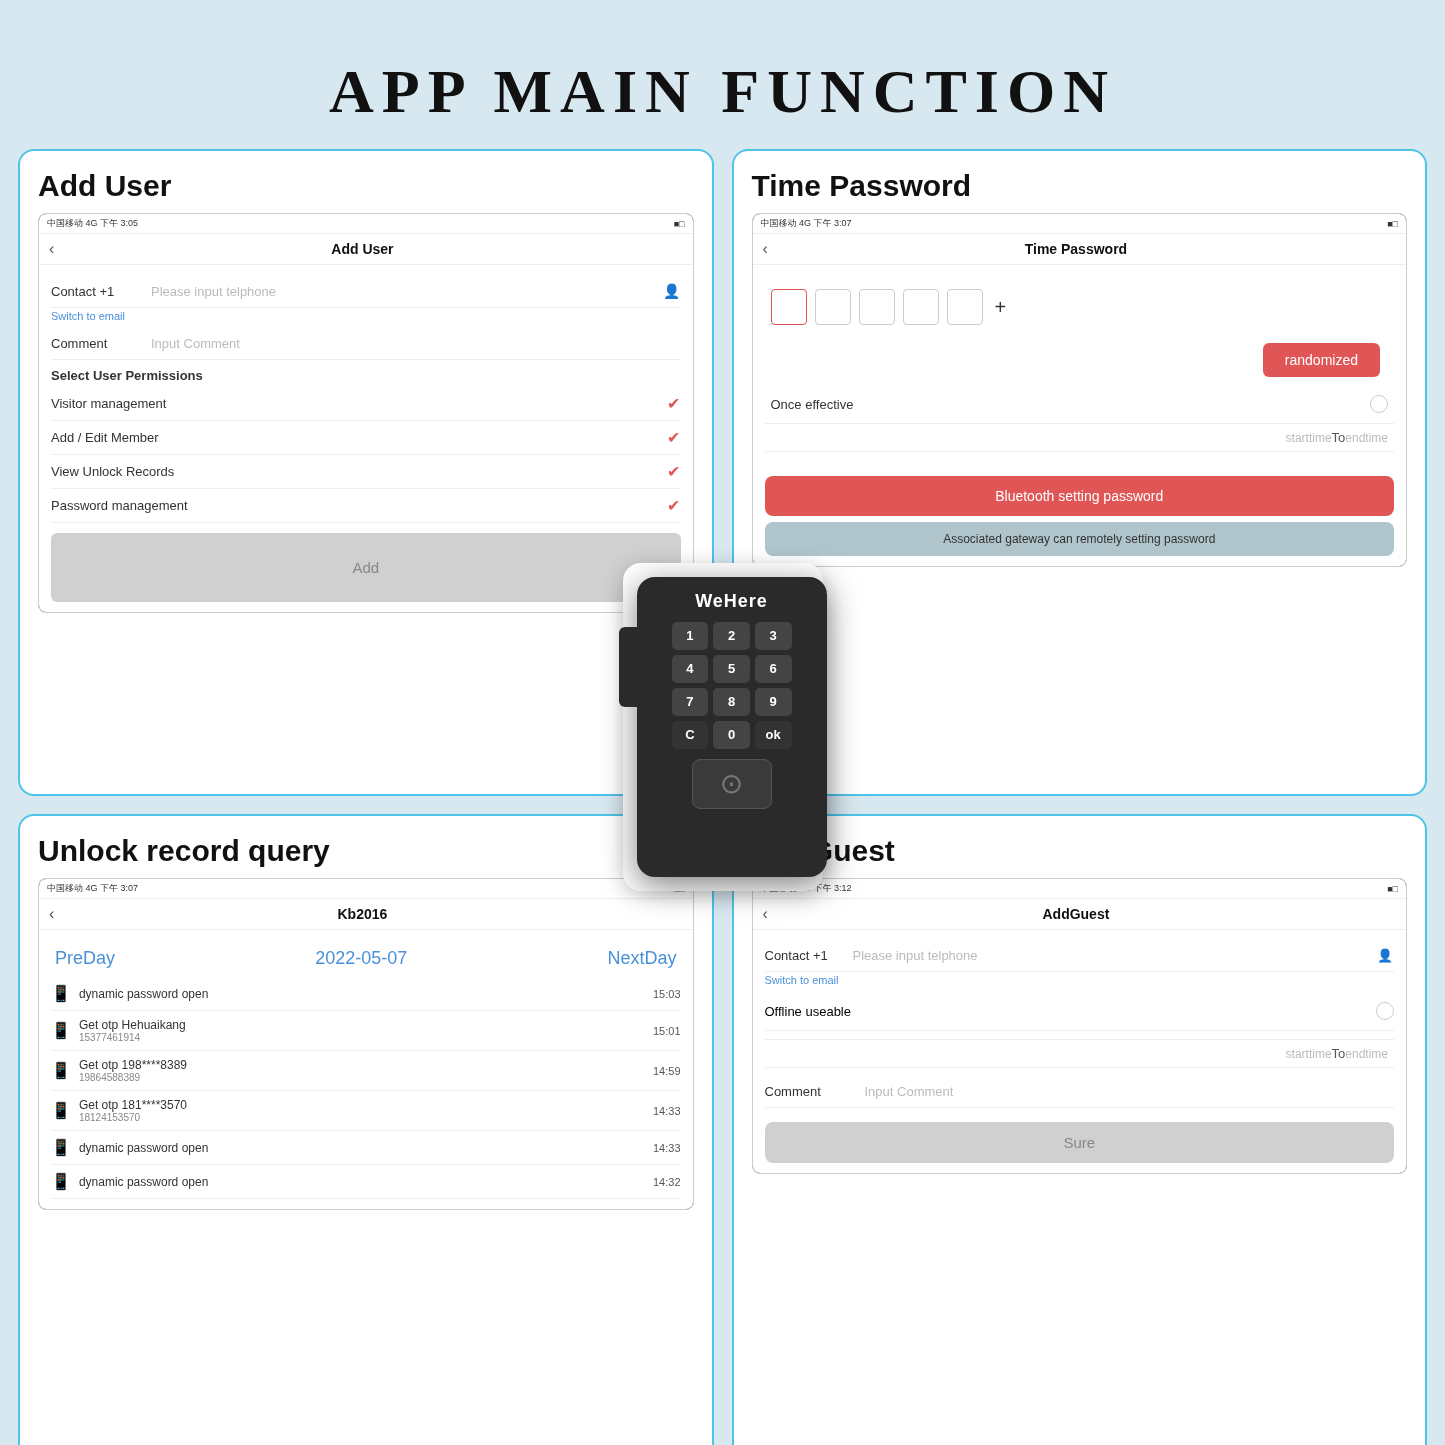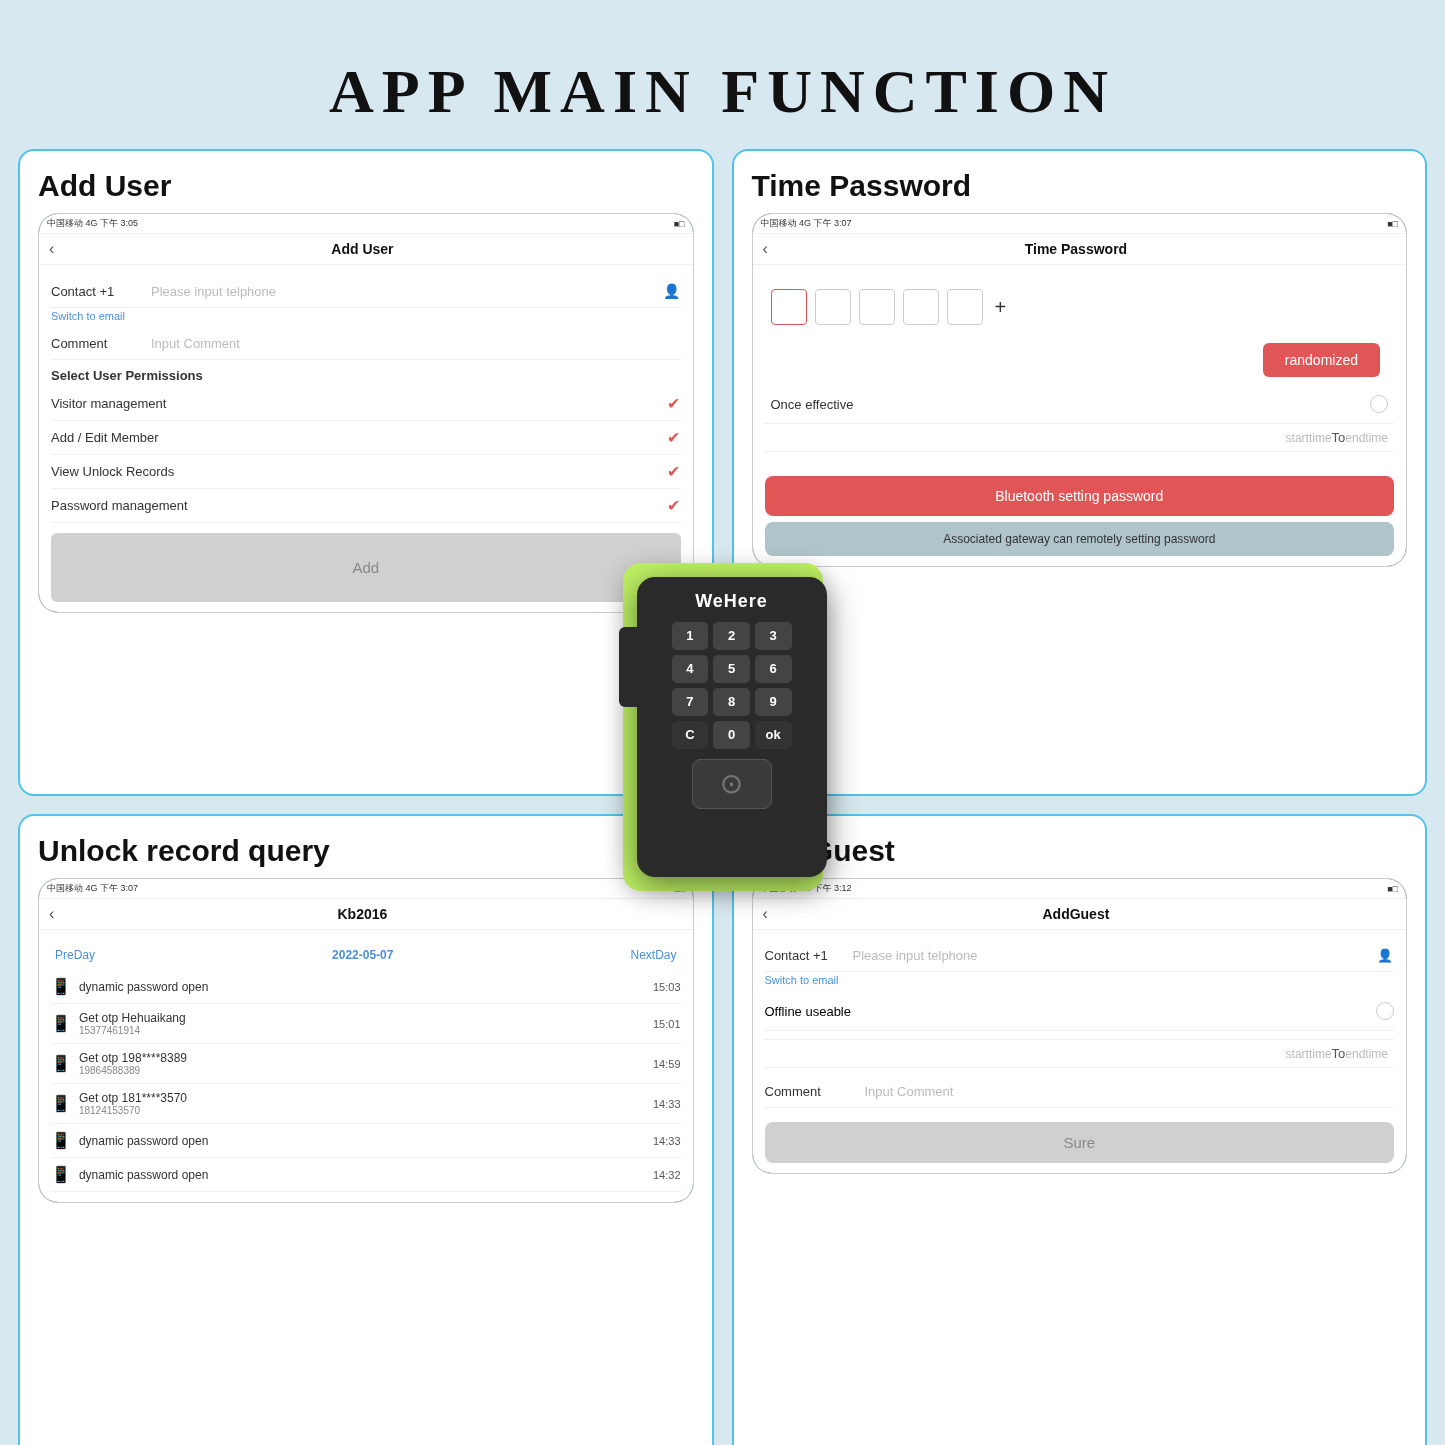--- a/index.html
+++ b/index.html
@@ -40,21 +40,21 @@
     .panel-title {
       font-size: 30px;
       font-weight: 700;
       color: #111;
       margin-bottom: 10px;
     }
     
     .phone-screen {
       background: #14532d;
       border: 1.5px solid #ccc;
-      border-radius: 20px;
+      border-radius: 8px;
       overflow: hidden;
       font-size: 12px;
     }
     .phone-status-bar {
       background: #fff;
       display: flex;
       justify-content: space-between;
       align-items: center;
       padding: 3px 8px;
       font-size: 9px;
@@ -231,24 +231,24 @@
       font-size: 12px;
       text-align: center;
       margin-top: 6px;
     }
     
     .date-nav {
       display: flex;
       justify-content: space-between;
       align-items: center;
       padding: 8px 4px;
-      font-size: 12px;
+      font-size: 18px;
     }
     .date-nav .prev-day { color: #4a90d9; }
-    .date-nav .date { color: #4a90d9; font-weight: 700; }
+    .date-nav .date { color: #4a90d9; font-weight: 400; }
     .date-nav .next-day { color: #4a90d9; }
     .record-row {
       display: flex;
       align-items: center;
       padding: 7px 0;
       border-bottom: 1px solid #f0f0f0;
       gap: 8px;
       font-size: 12px;
     }
     .phone-icon-small {
@@ -354,21 +354,21 @@
     .device-side-bar {
       position: absolute;
       left: -18px;
       top: 50px;
       width: 18px;
       height: 80px;
       background: #2a2a2a;
       border-radius: 6px 0 0 6px;
     }
     .device-container {
-      background: #bef264;
+      background: #ffffff;
       border-radius: 18px;
       padding: 14px;
       box-shadow: 0 4px 20px rgba(0,0,0,0.15);
     }
   </style>
 </head>
 <body>
 
 <div class="page-title">APP MAIN FUNCTION</div>
 

